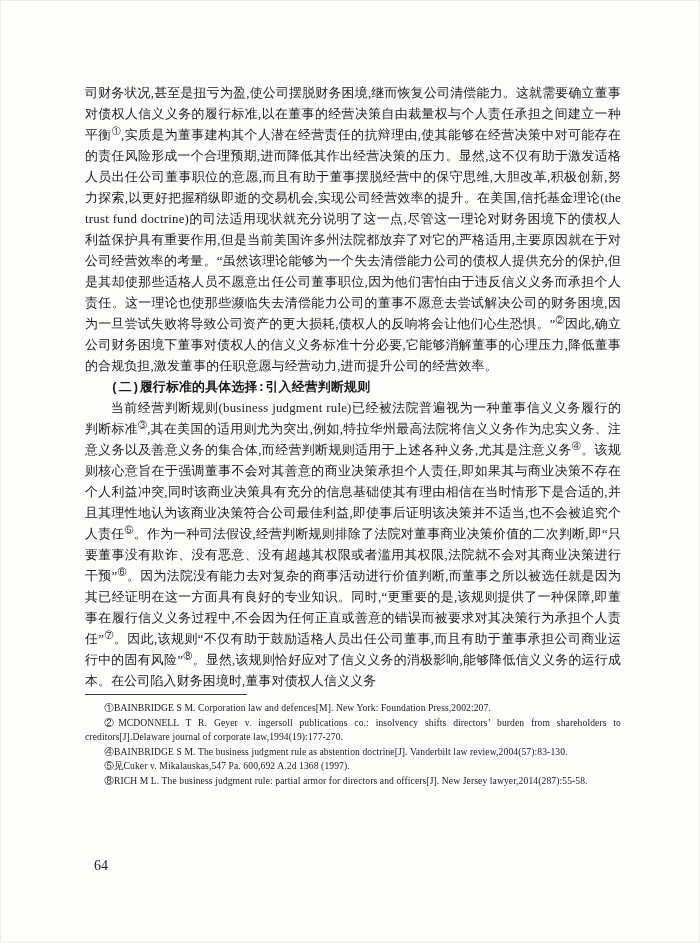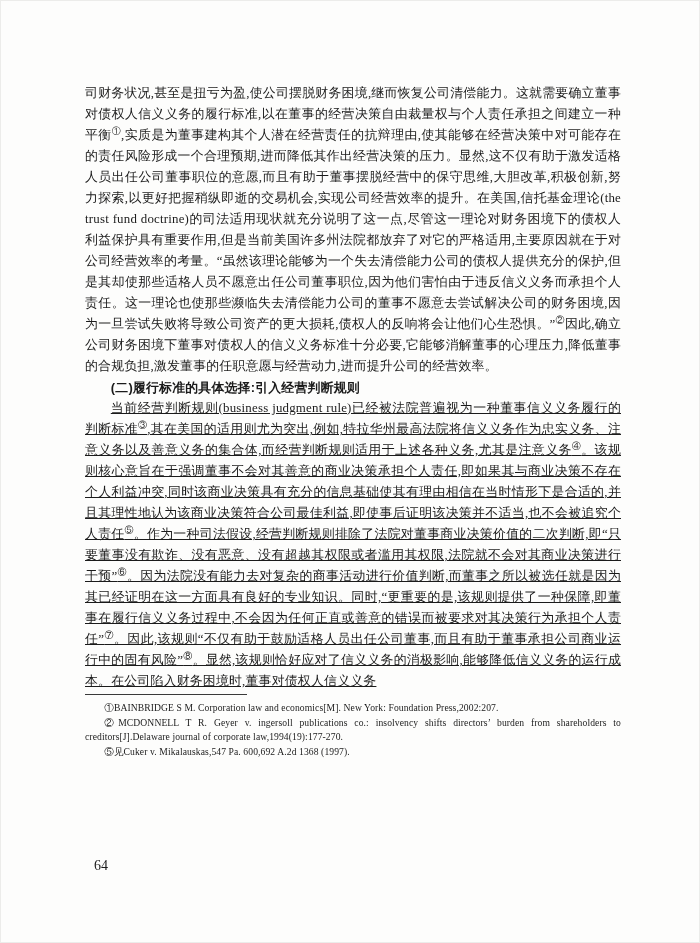--- a/index.html
+++ b/index.html
@@ -23,28 +23,28 @@
     top: 83px;
     width: 536px;
   }
   p.body-par {
     margin: 0;
     font-size: 12.9px;
     line-height: 21px;
     text-align: justify;
     letter-spacing: 0.2px;
   }
-  p.indent { text-indent: 2em; text-decoration: underline; }
+  p.indent { text-indent: 2em; }
   h3.section-heading {
     margin: 0;
     font-size: 12.9px;
     line-height: 21px;
     font-weight: 700;
     text-indent: 2em;
-    font-family: Liberation Sans, sans-serif;
+    font-family: Liberation Mono, monospace;
     letter-spacing: 0.2px;
   }
   sup.fn-mark {
     font-size: 0.7em;
     line-height: 0;
     vertical-align: super;
   }
   .footnotes {
     position: absolute;
     left: 85px;
@@ -82,20 +82,22 @@
   <div class="content">
     <p class="body-par sup-marks">司财务状况,甚至是扭亏为盈,使公司摆脱财务困境,继而恢复公司清偿能力。这就需要确立董事对债权人信义义务的履行标准,以在董事的经营决策自由裁量权与个人责任承担之间建立一种平衡<sup class="fn-mark">①</sup>,实质是为董事建构其个人潜在经营责任的抗辩理由,使其能够在经营决策中对可能存在的责任风险形成一个合理预期,进而降低其作出经营决策的压力。显然,这不仅有助于激发适格人员出任公司董事职位的意愿,而且有助于董事摆脱经营中的保守思维,大胆改革,积极创新,努力探索,以更好把握稍纵即逝的交易机会,实现公司经营效率的提升。在美国,信托基金理论(the trust fund doctrine)的司法适用现状就充分说明了这一点,尽管这一理论对财务困境下的债权人利益保护具有重要作用,但是当前美国许多州法院都放弃了对它的严格适用,主要原因就在于对公司经营效率的考量。“虽然该理论能够为一个失去清偿能力公司的债权人提供充分的保护,但是其却使那些适格人员不愿意出任公司董事职位,因为他们害怕由于违反信义义务而承担个人责任。这一理论也使那些濒临失去清偿能力公司的董事不愿意去尝试解决公司的财务困境,因为一旦尝试失败将导致公司资产的更大损耗,债权人的反响将会让他们心生恐惧。”<sup class="fn-mark">②</sup>因此,确立公司财务困境下董事对债权人的信义义务标准十分必要,它能够消解董事的心理压力,降低董事的合规负担,激发董事的任职意愿与经营动力,进而提升公司的经营效率。</p>
 
     <h3 class="section-heading">(二)履行标准的具体选择:引入经营判断规则</h3>
 
     <p class="body-par indent sup-marks">当前经营判断规则(business judgment rule)已经被法院普遍视为一种董事信义义务履行的判断标准<sup class="fn-mark">③</sup>,其在美国的适用则尤为突出,例如,特拉华州最高法院将信义义务作为忠实义务、注意义务以及善意义务的集合体,而经营判断规则适用于上述各种义务,尤其是注意义务<sup class="fn-mark">④</sup>。该规则核心意旨在于强调董事不会对其善意的商业决策承担个人责任,即如果其与商业决策不存在个人利益冲突,同时该商业决策具有充分的信息基础使其有理由相信在当时情形下是合适的,并且其理性地认为该商业决策符合公司最佳利益,即使事后证明该决策并不适当,也不会被追究个人责任<sup class="fn-mark">⑤</sup>。作为一种司法假设,经营判断规则排除了法院对董事商业决策价值的二次判断,即“只要董事没有欺诈、没有恶意、没有超越其权限或者滥用其权限,法院就不会对其商业决策进行干预”<sup class="fn-mark">⑥</sup>。因为法院没有能力去对复杂的商事活动进行价值判断,而董事之所以被选任就是因为其已经证明在这一方面具有良好的专业知识。同时,“更重要的是,该规则提供了一种保障,即董事在履行信义义务过程中,不会因为任何正直或善意的错误而被要求对其决策行为承担个人责任”<sup class="fn-mark">⑦</sup>。因此,该规则“不仅有助于鼓励适格人员出任公司董事,而且有助于董事承担公司商业运行中的固有风险”<sup class="fn-mark">⑧</sup>。显然,该规则恰好应对了信义义务的消极影响,能够降低信义义务的运行成本。在公司陷入财务困境时,董事对债权人信义义务</p>
   </div>
 
   <div class="footnotes">
     <div class="fn-rule"></div>
-    <p class="footnote">①BAINBRIDGE S M. Corporation law and economics[M]. New York: Foundation Press,2002:207.</p>
+    <p class="footnote">①BAINBRIDGE S M. Corporation law and defences[M]. New York: Foundation Press,2002:207.</p>
     <p class="footnote">②MCDONNELL T R. Geyer v. ingersoll publications co.: insolvency shifts directors’ burden from shareholders to creditors[J].Delaware journal of corporate law,1994(19):177-270.</p>
+    <p class="footnote">④BAINBRIDGE S M. The business judgment rule as abstention doctrine[J]. Vanderbilt law review,2004(57):83-130.</p>
     <p class="footnote">⑤见Cuker v. Mikalauskas,547 Pa. 600,692 A.2d 1368 (1997).</p>
+    <p class="footnote">⑧RICH M L. The business judgment rule: partial armor for directors and officers[J]. New Jersey lawyer,2014(287):55-58.</p>
   </div>
 
   <div class="page-number">64</div>
 
 </div>
 
 </body></html>

